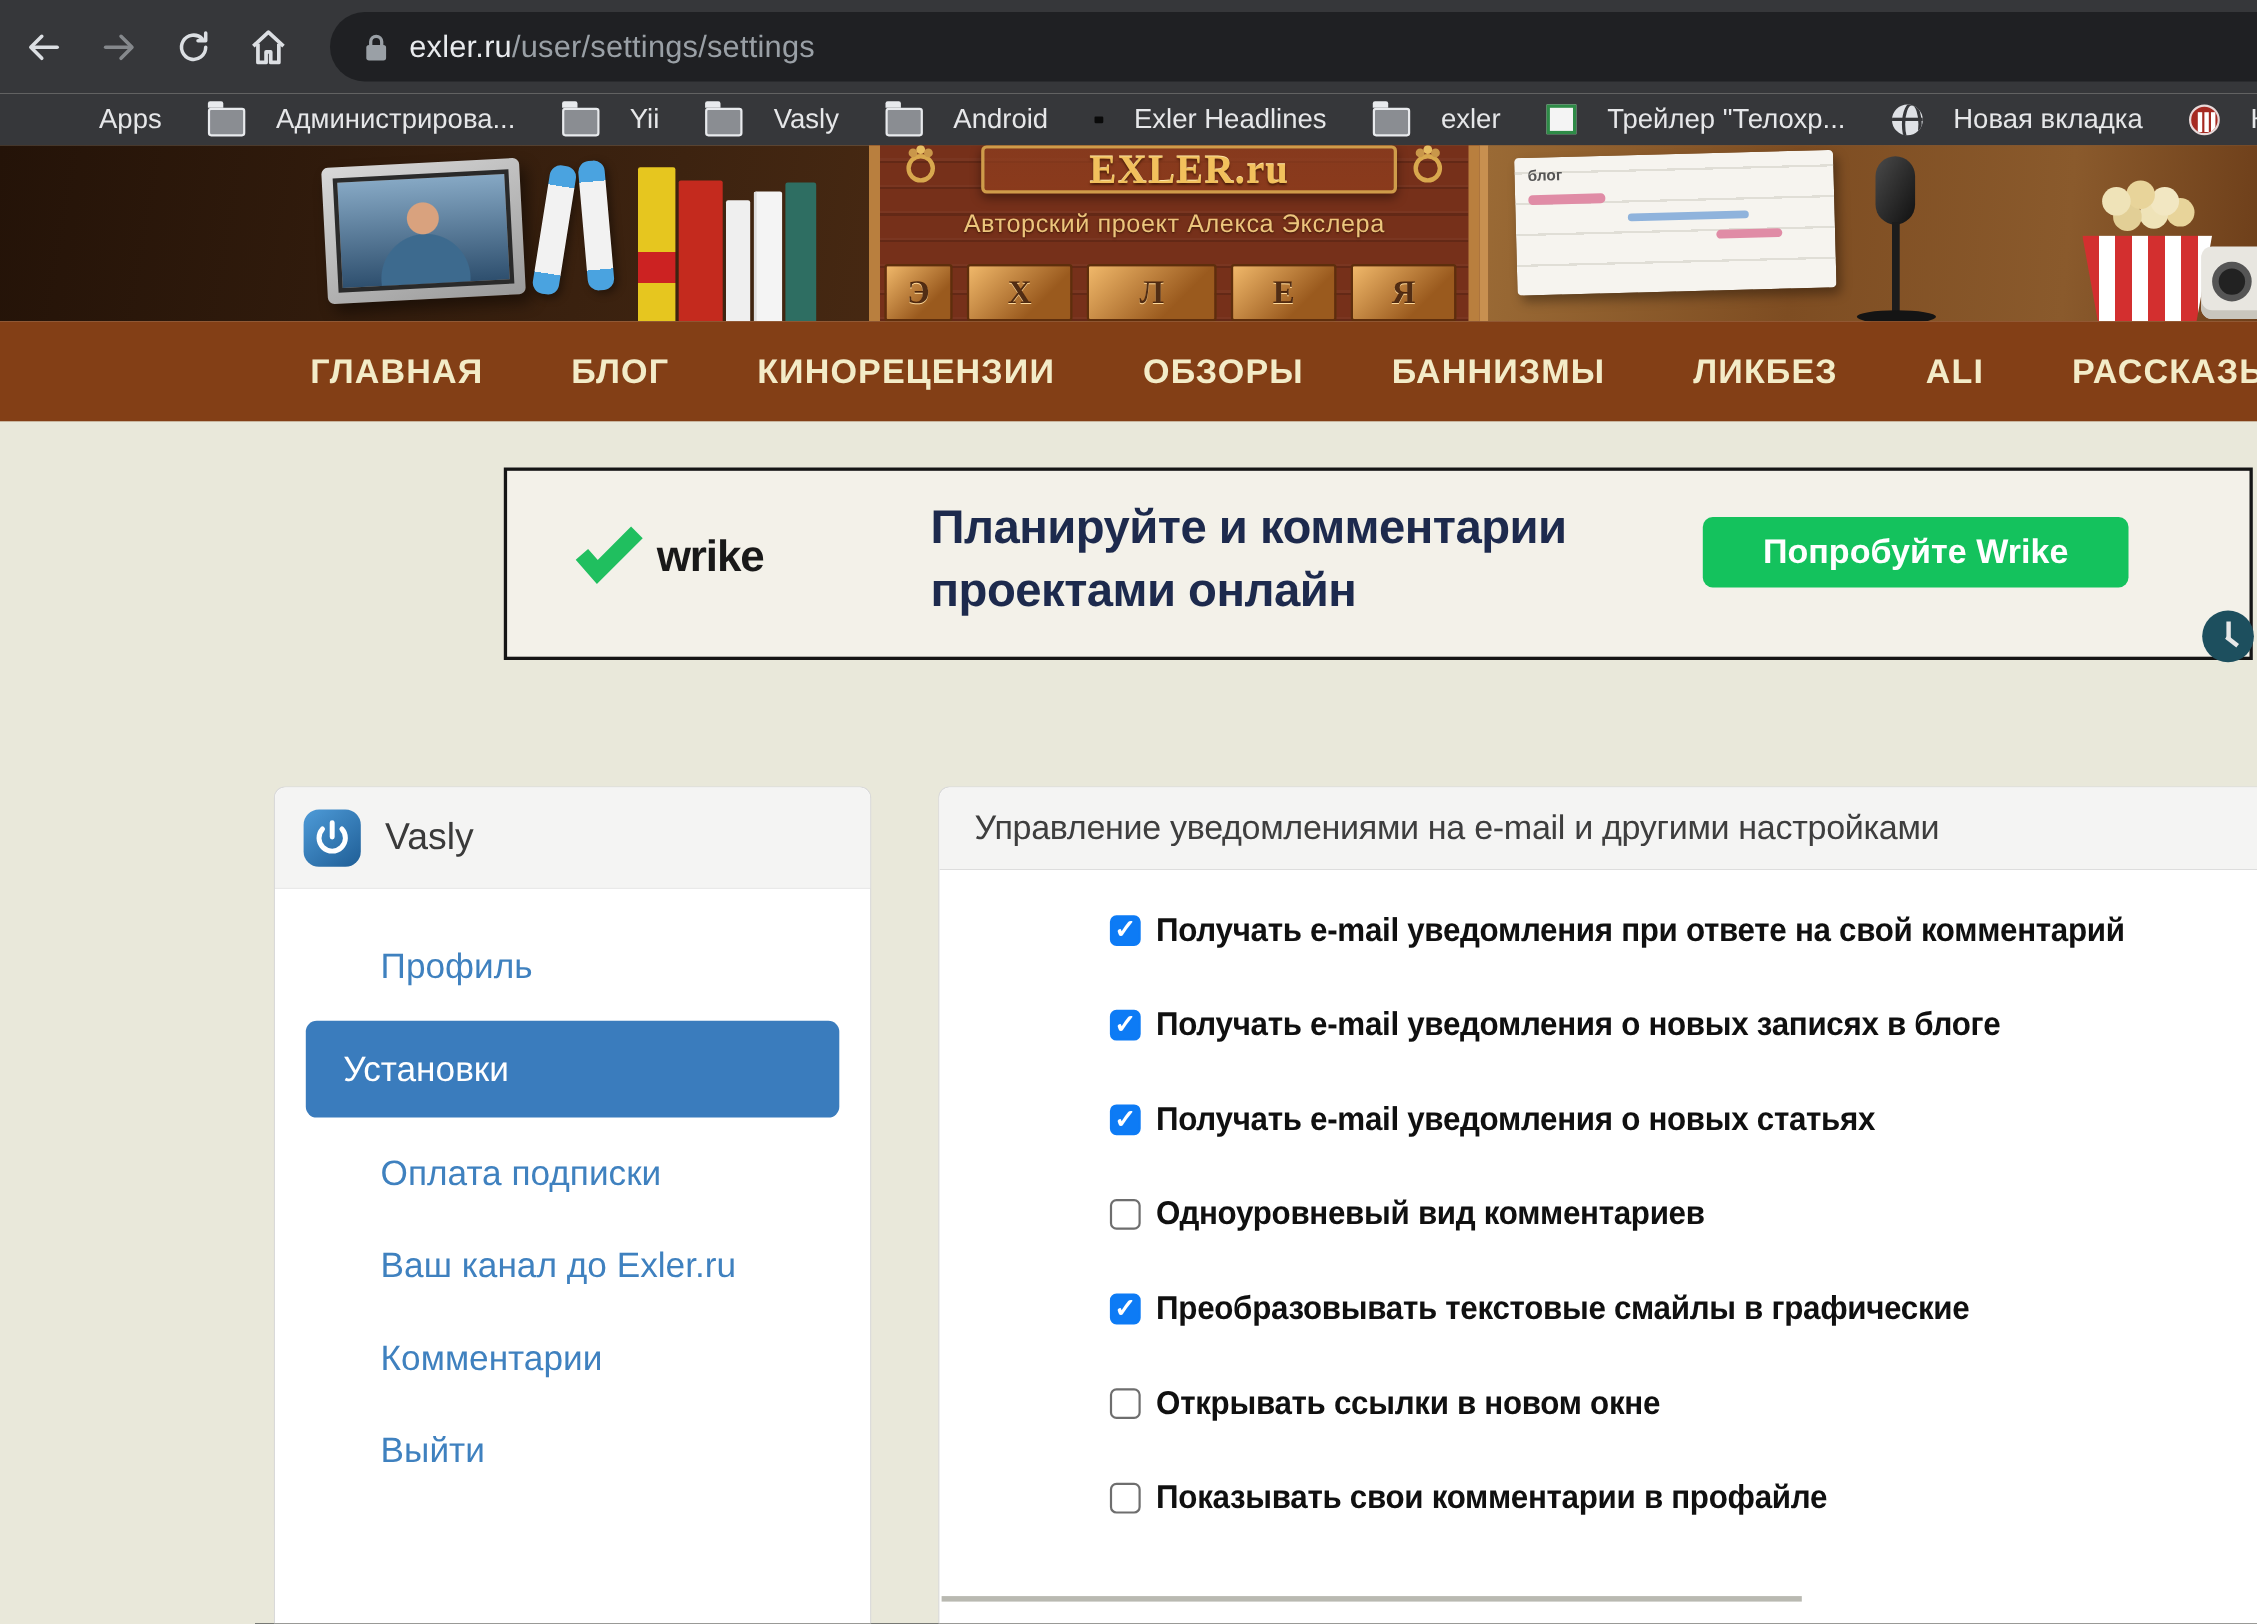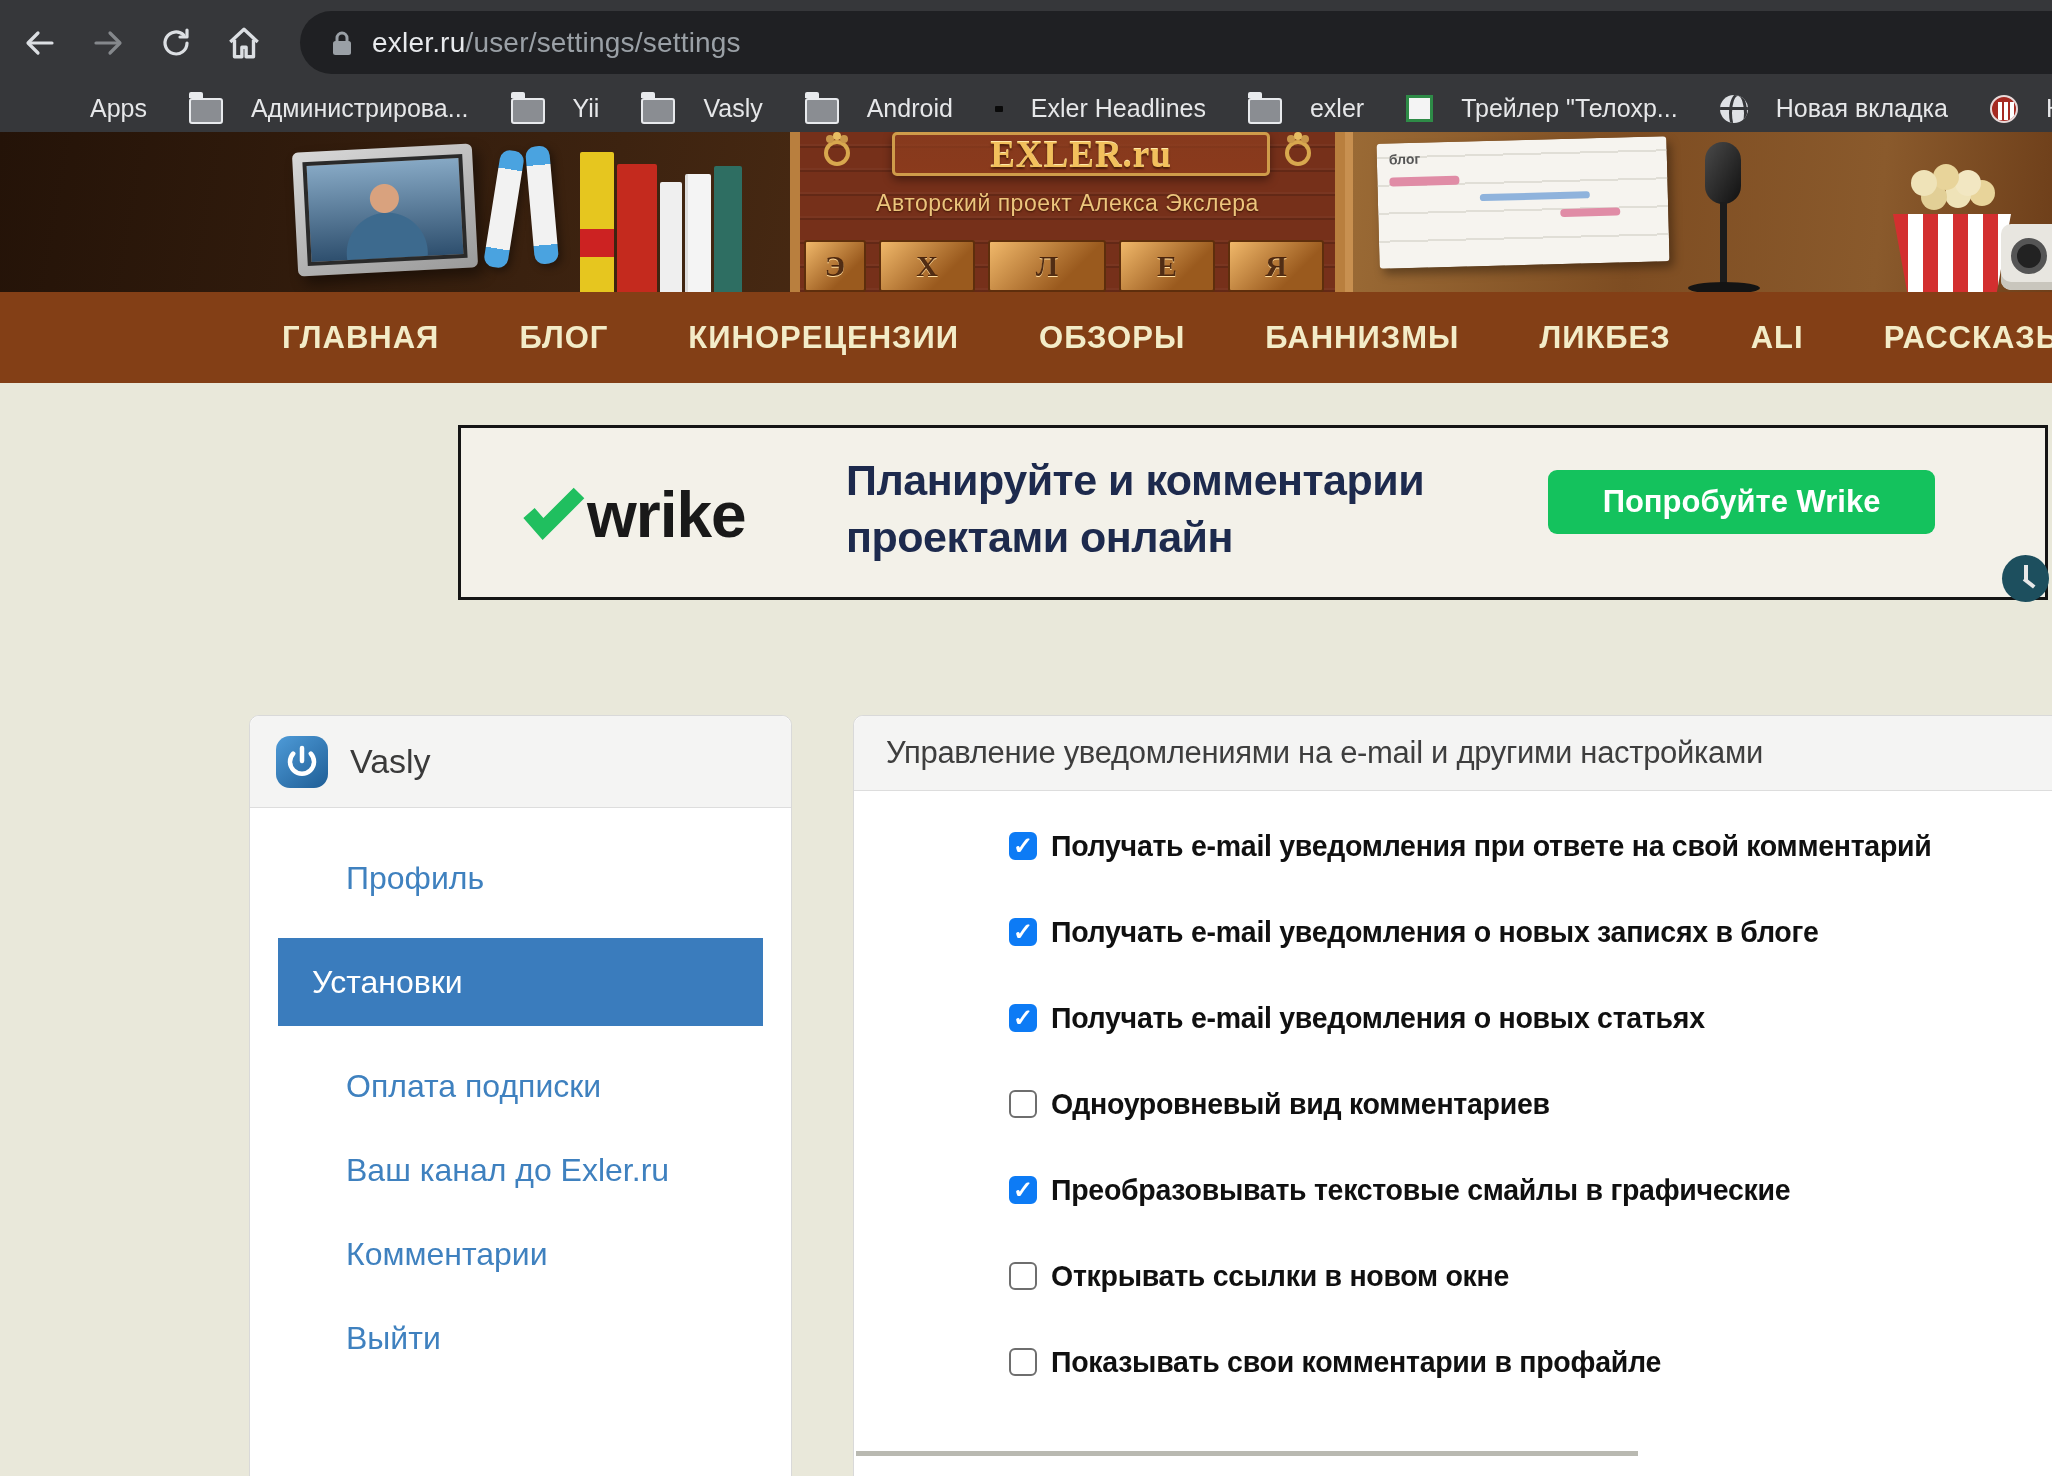--- a/index.html
+++ b/index.html
@@ -124,21 +124,21 @@
   
   .site-nav{position:absolute;left:0;top:292px;width:2052px;height:91px;background:#833f16;
     display:flex;align-items:center;padding-left:282px;gap:80px;overflow:hidden;}
   .site-nav a{color:#f3ecc8;font-size:31px;font-weight:bold;letter-spacing:1px;white-space:nowrap;
     cursor:pointer;text-decoration:none;flex:0 0 auto;}
 
   
   .ad{position:absolute;left:458px;top:425px;width:1590px;height:175px;background:#f3f1e9;
     border:3px solid #151515;cursor:pointer;}
   .ad-logo{position:absolute;left:62px;top:50px;display:flex;align-items:center;}
-  .wrike-word{font-size:64px;font-weight:bold;color:#191919;letter-spacing:-1px;}
+  .wrike-word{font-size:40px;font-weight:bold;color:#191919;letter-spacing:-1px;margin-left:10px;}
   .ad-headline{position:absolute;left:385px;top:24px;width:680px;font-size:43px;font-weight:800;
     color:#1d2a4d;line-height:1.32;letter-spacing:-.5px;}
   .ad-btn{position:absolute;left:1087px;top:42px;width:387px;height:64px;background:#14c25d;
     border:none;border-radius:9px;color:#fff;font-size:31px;font-weight:bold;
     font-family:"Liberation Sans",sans-serif;cursor:pointer;}
   .ad-clock{position:absolute;left:2002px;top:555px;width:47px;height:47px;border-radius:50%;
     background:#1d4f5e;cursor:pointer;z-index:5;}
   .ad-clock::before{content:"";position:absolute;left:22px;top:10px;width:4px;height:16px;background:#e8e8e8;}
   .ad-clock::after{content:"";position:absolute;left:22px;top:22px;width:13px;height:4px;background:#e8e8e8;
     transform:rotate(38deg);transform-origin:0 50%;}
@@ -147,21 +147,21 @@
   .panel-head{background:#f4f4f3;border-bottom:1px solid #ddd;}
   .sidebar{position:absolute;left:249px;top:715px;width:543px;height:900px;background:#fff;
     border:1px solid #d9d9d9;border-radius:10px 10px 0 0;}
   .side-head{height:92px;border-radius:10px 10px 0 0;display:flex;align-items:center;padding-left:26px;}
   .avatar{width:52px;height:52px;border-radius:14px;background:linear-gradient(140deg,#4e9bd8,#1f5e96);
     display:flex;align-items:center;justify-content:center;flex:0 0 auto;}
   .username{font-size:34px;color:#3a3a3a;margin-left:22px;}
   .side-body{padding-top:28px;}
   .side-item{height:84px;display:flex;align-items:center;padding-left:96px;cursor:pointer;}
   .side-item span{color:#3f81bf;font-size:32px;}
-  .side-item.selected{height:88px;margin:18px 28px;padding-left:34px;background:#3a7cbd;border-radius:0;}
+  .side-item.selected{height:88px;margin:8px 28px;padding-left:34px;background:#3a7cbd;border-radius:10px;}
   .side-item.selected span{color:#fff;}
 
   .main{position:absolute;left:853px;top:715px;width:1560px;height:900px;background:#fff;
     border:1px solid #d9d9d9;border-radius:10px 0 0 0;}
   .main-head{height:75px;border-radius:10px 0 0 0;display:flex;align-items:center;padding-left:32px;}
   .main-title{font-size:31px;color:#3e3e3e;letter-spacing:-.3px;}
   .main-body{padding-top:12px;}
   .cb-row{height:86px;display:flex;align-items:center;margin-left:155px;cursor:pointer;}
   .cb{width:28px;height:28px;border-radius:6px;border:2px solid #6e6e6e;background:#fff;flex:0 0 auto;
     display:flex;align-items:center;justify-content:center;cursor:pointer;}

